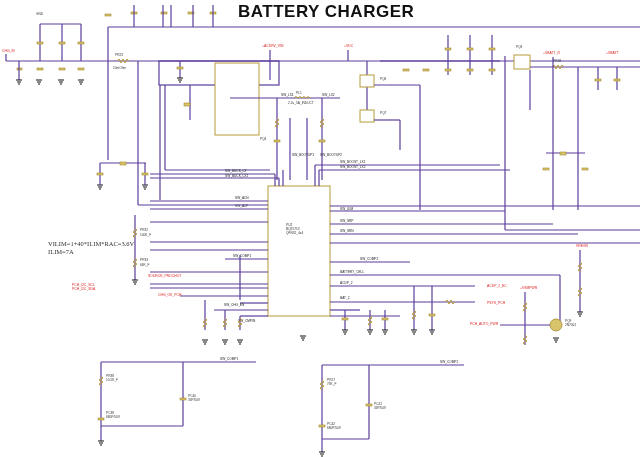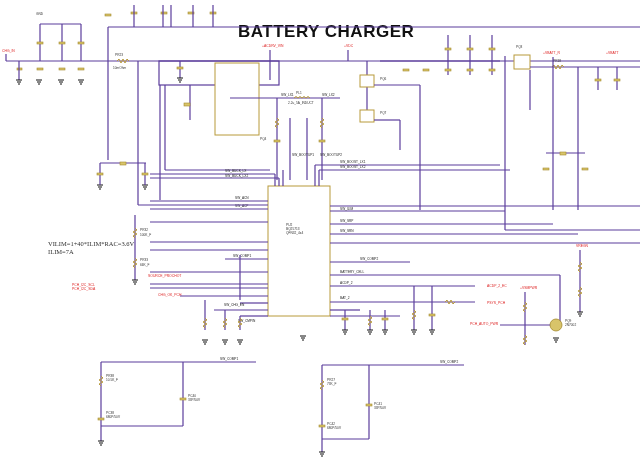--- a/index.html
+++ b/index.html
@@ -1,17 +1,17 @@
 <!DOCTYPE html>
 <html><head>
 <meta charset="utf-8">
 <style>
   html,body{margin:0;padding:0;background:#ffffff;}
   body{width:640px;height:457px;position:relative;overflow:hidden;font-family:"Liberation Sans",sans-serif;}
-  #title{position:absolute;left:238px;top:2px;font-family:"Liberation Sans",sans-serif;font-weight:bold;font-size:17px;letter-spacing:0.5px;color:#111;margin-top:20px;}
+  #title{position:absolute;left:238px;top:2px;font-family:"Liberation Sans",sans-serif;font-weight:bold;font-size:17px;letter-spacing:0.5px;color:#111;}
   #note{position:absolute;left:48px;top:240px;font-family:"Liberation Serif",serif;font-size:6.5px;color:#333;line-height:8px;}
   svg{position:absolute;left:0;top:0;}
   .w{stroke:#5b3d9c;stroke-width:1.2;fill:none;}
   .cmp{stroke:#b89a3a;stroke-width:1;fill:none;}
   .cfill{fill:#d8c46a;stroke:#a3892c;stroke-width:0.6;}
   .gnd{stroke:#111;stroke-width:1;fill:none;}
   .lbl{font-family:"Liberation Sans",sans-serif;font-size:3.2px;fill:#333;}
   .net{font-family:"Liberation Sans",sans-serif;font-size:3.2px;fill:#222;}
   .red{font-family:"Liberation Sans",sans-serif;font-size:3.4px;fill:#d22;}
   .ic{fill:#fff;stroke:#b89a3a;stroke-width:1;}

